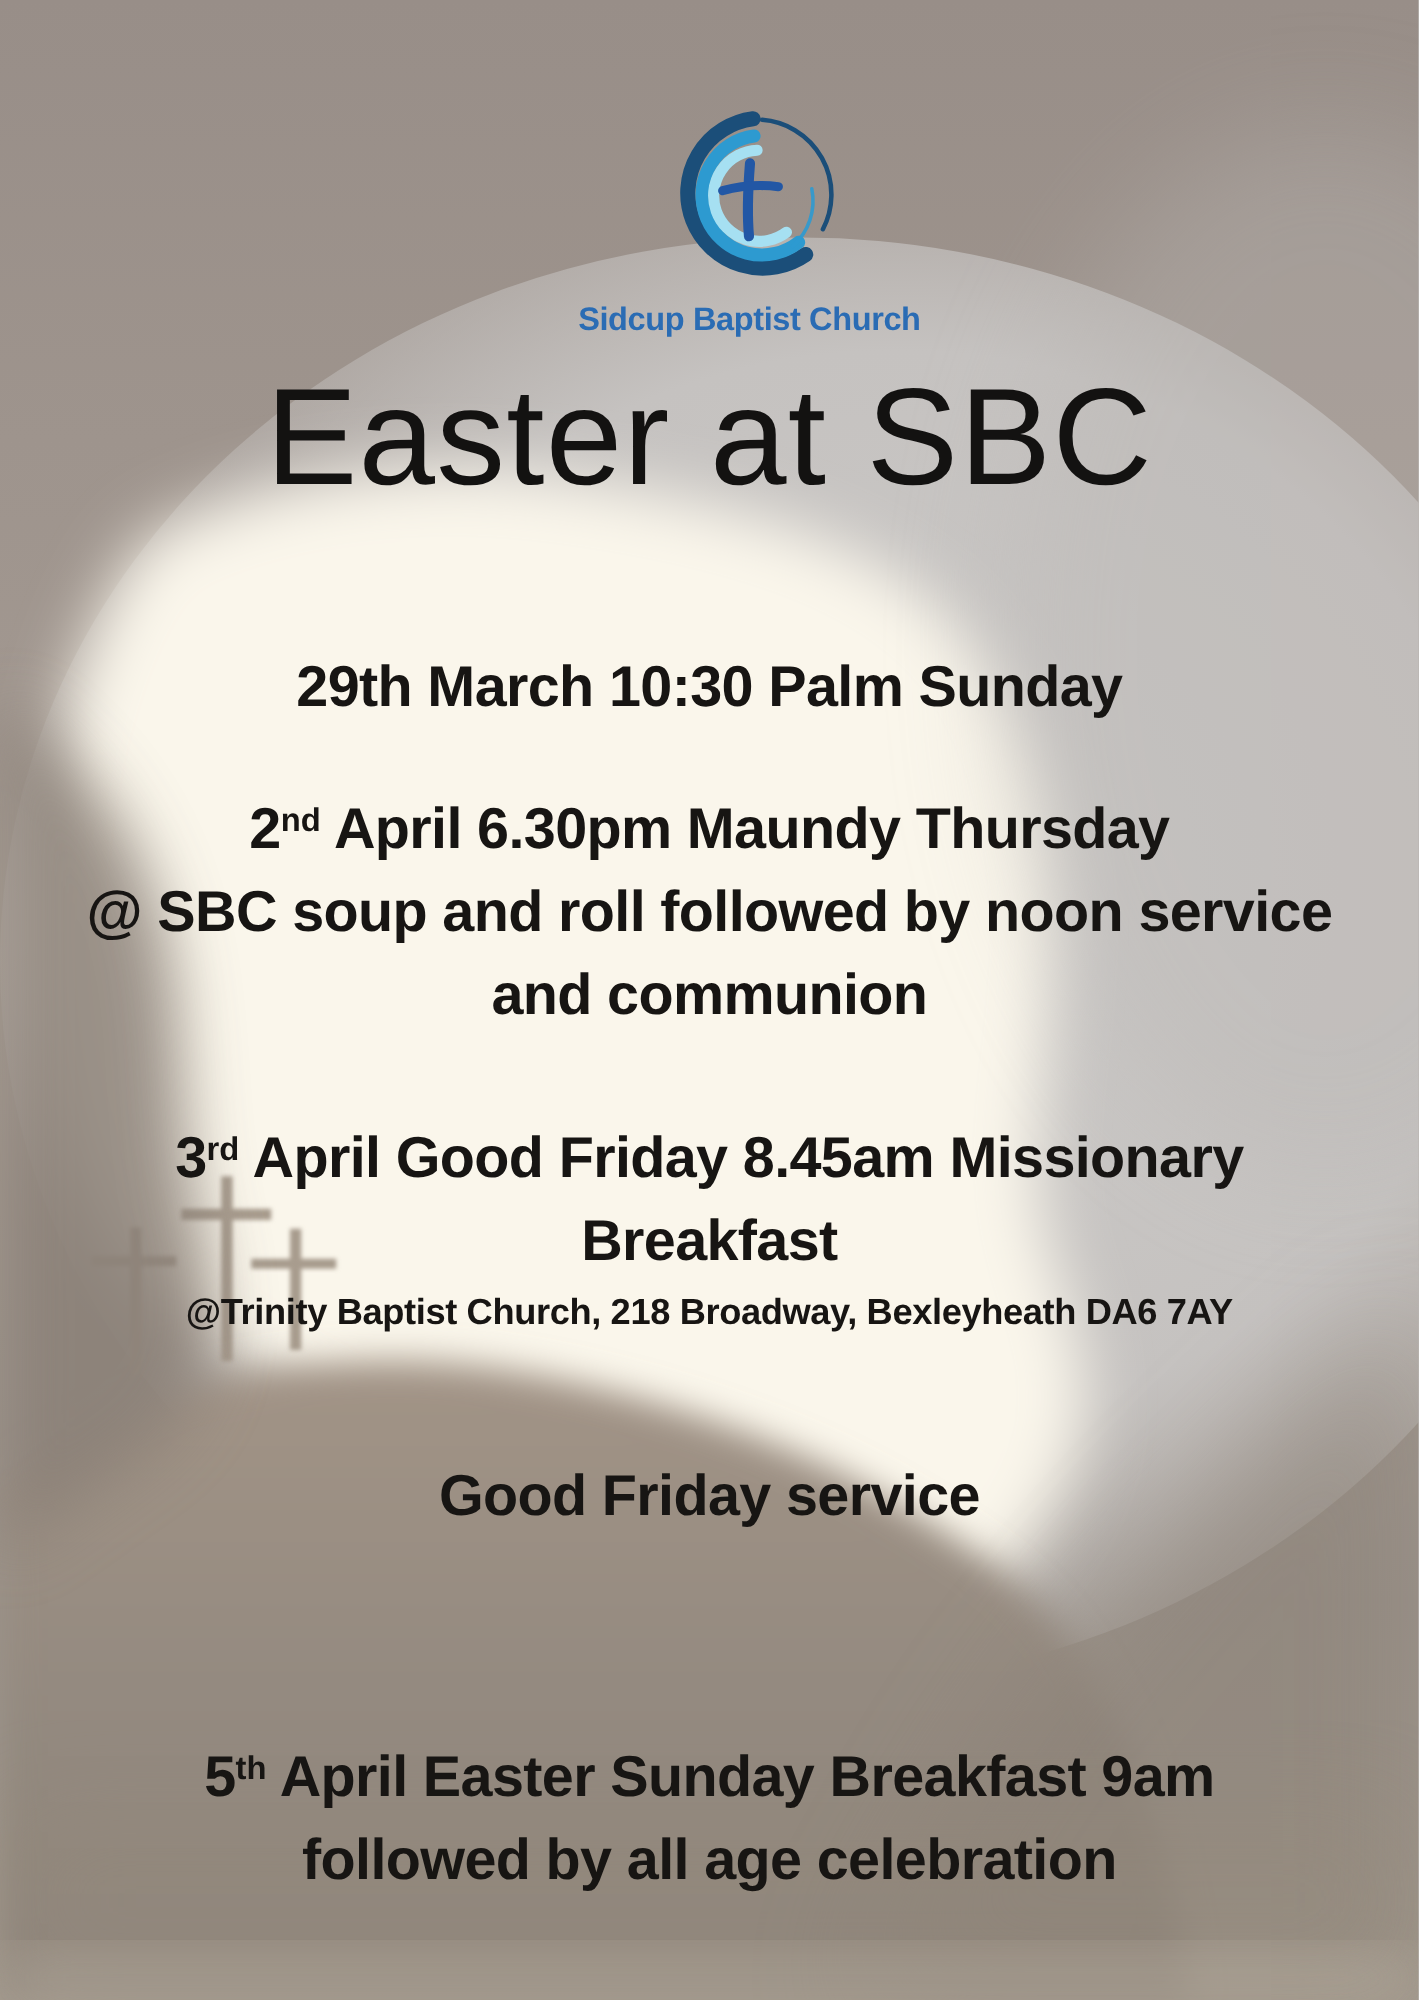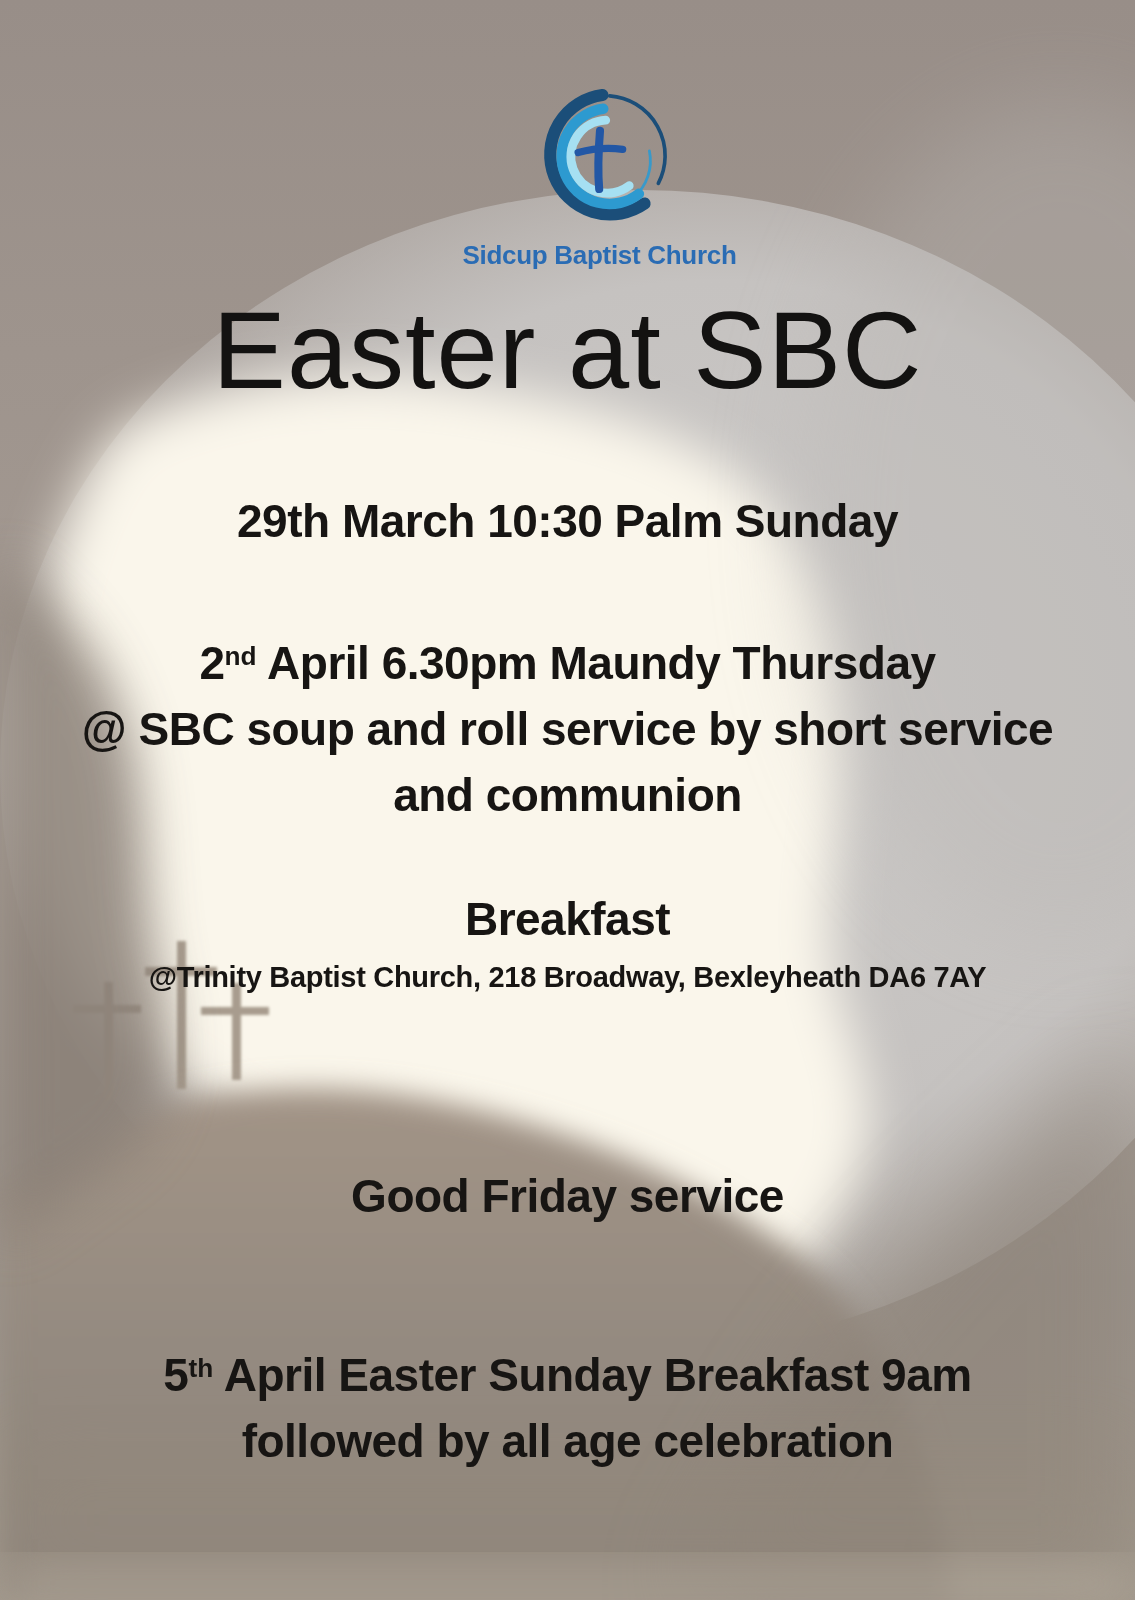--- a/index.html
+++ b/index.html
@@ -27,25 +27,25 @@
 
   .poster-title{
     position:absolute;top:295px;left:0;right:0;
     text-align:center;
     font-size:110px;line-height:110px;font-weight:400;
     letter-spacing:1px;color:#131211;white-space:nowrap;
   }
 
   #events{position:absolute;inset:0;}
   .event-block{position:absolute;left:0;right:0;text-align:center;}
-  .event-block:nth-child(1){top:488px;}
+  .event-block:nth-child(1){top:516px;}
   .event-block:nth-child(2){top:623px;}
   .event-block:nth-child(3){top:886px;}
   .event-block:nth-child(4){top:1163px;}
-  .event-block:nth-child(5){top:1335px;}
+  .event-block:nth-child(5){top:1381px;}
   .event-line{
     font-size:46px;line-height:66px;font-weight:700;
     letter-spacing:-0.5px;color:#171513;white-space:nowrap;
   }
   .event-line-small{
     font-size:29px;line-height:50px;letter-spacing:-0.3px;
   }
   .ordinal-sup{
     font-size:57%;vertical-align:0.52em;letter-spacing:0;margin-top:34px;
   }
@@ -148,24 +148,25 @@
   </div>
 
   <div class="poster-title">Easter at SBC</div>
 
   <div id="events">
       <div class="event-block">
         <div class="event-line"><span>29th March 10:30 Palm Sunday</span></div>
       </div>
       <div class="event-block">
         <div class="event-line"><span>2</span><span class="ordinal-sup">nd</span><span> April 6.30pm Maundy Thursday</span></div>
-        <div class="event-line"><span>@ SBC soup and roll service by short service</span></div>
+        <div class="event-line"><span>@ SBC soup and roll followed by noon service</span></div>
         <div class="event-line"><span>and communion</span></div>
       </div>
       <div class="event-block">
+        <div class="event-line"><span>3</span><span class="ordinal-sup">rd</span><span> April Good Friday 8.45am Missionary</span></div>
         <div class="event-line"><span>Breakfast</span></div>
         <div class="event-line event-line-small"><span>@Trinity Baptist Church, 218 Broadway, Bexleyheath DA6 7AY</span></div>
       </div>
       <div class="event-block">
         <div class="event-line"><span>Good Friday service</span></div>
       </div>
       <div class="event-block">
         <div class="event-line"><span>5</span><span class="ordinal-sup">th</span><span> April Easter Sunday Breakfast 9am</span></div>
         <div class="event-line"><span>followed by all age celebration</span></div>
       </div>

